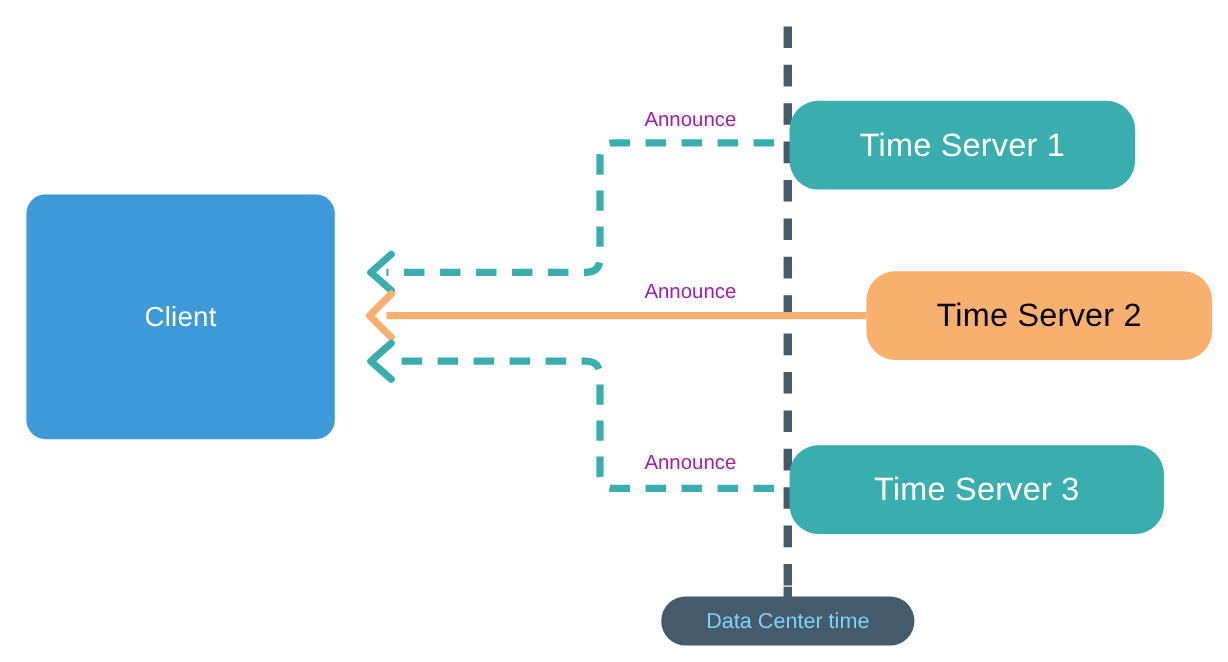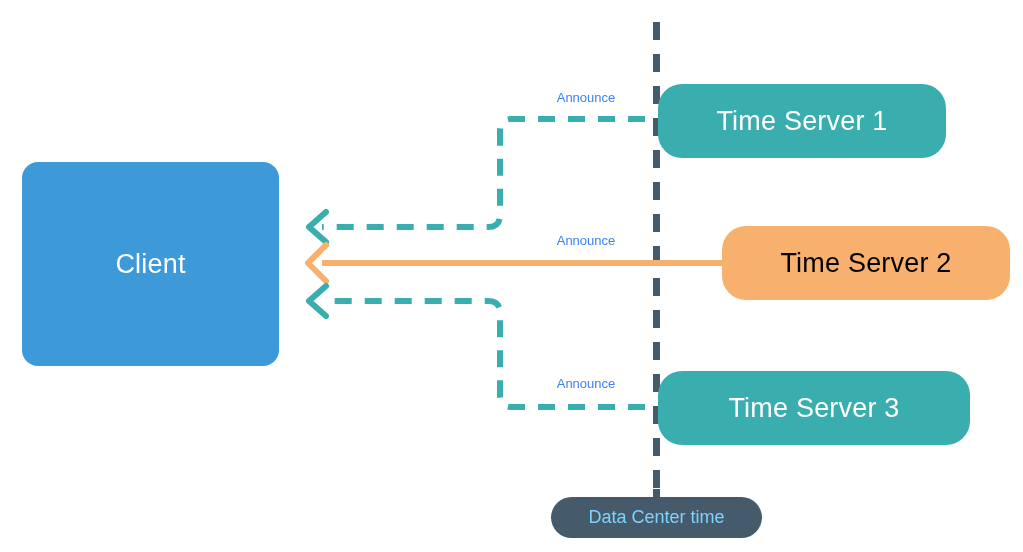--- a/index.html
+++ b/index.html
@@ -38,21 +38,21 @@
   }
 
   .node-client {
     left: 22px;
     top: 162px;
     width: 257px;
     height: 204px;
     background: #3d99d8;
     border-radius: 16px;
     color: #ffffff;
-    font-size: 27px;
+    font-size: 23px;
     letter-spacing: 0.2px;
   }
 
   .node-ts {
     height: 74px;
     border-radius: 24px;
     font-size: 27px;
     letter-spacing: 0.2px;
   }
   .node-ts1 {
@@ -90,24 +90,24 @@
     font-size: 18px;
     display: flex;
     align-items: center;
     justify-content: center;
     box-sizing: border-box;
   }
 
   
   .edge-label {
     position: absolute;
-    font-size: 13px;
-    color: #3b82f6;
+    font-size: 17px;
+    color: #a21caf;
     white-space: nowrap;
-    text-align: center;
+    text-align: left;
   }
   .lbl-a1 { left: 537px; top: 90px;  width: 98px; }
   .lbl-a2 { left: 537px; top: 233px; width: 98px; }
   .lbl-a3 { left: 537px; top: 376px; width: 98px; }
 </style>
 </head>
 <body>
 
 <div id="diagram-canvas">
 

